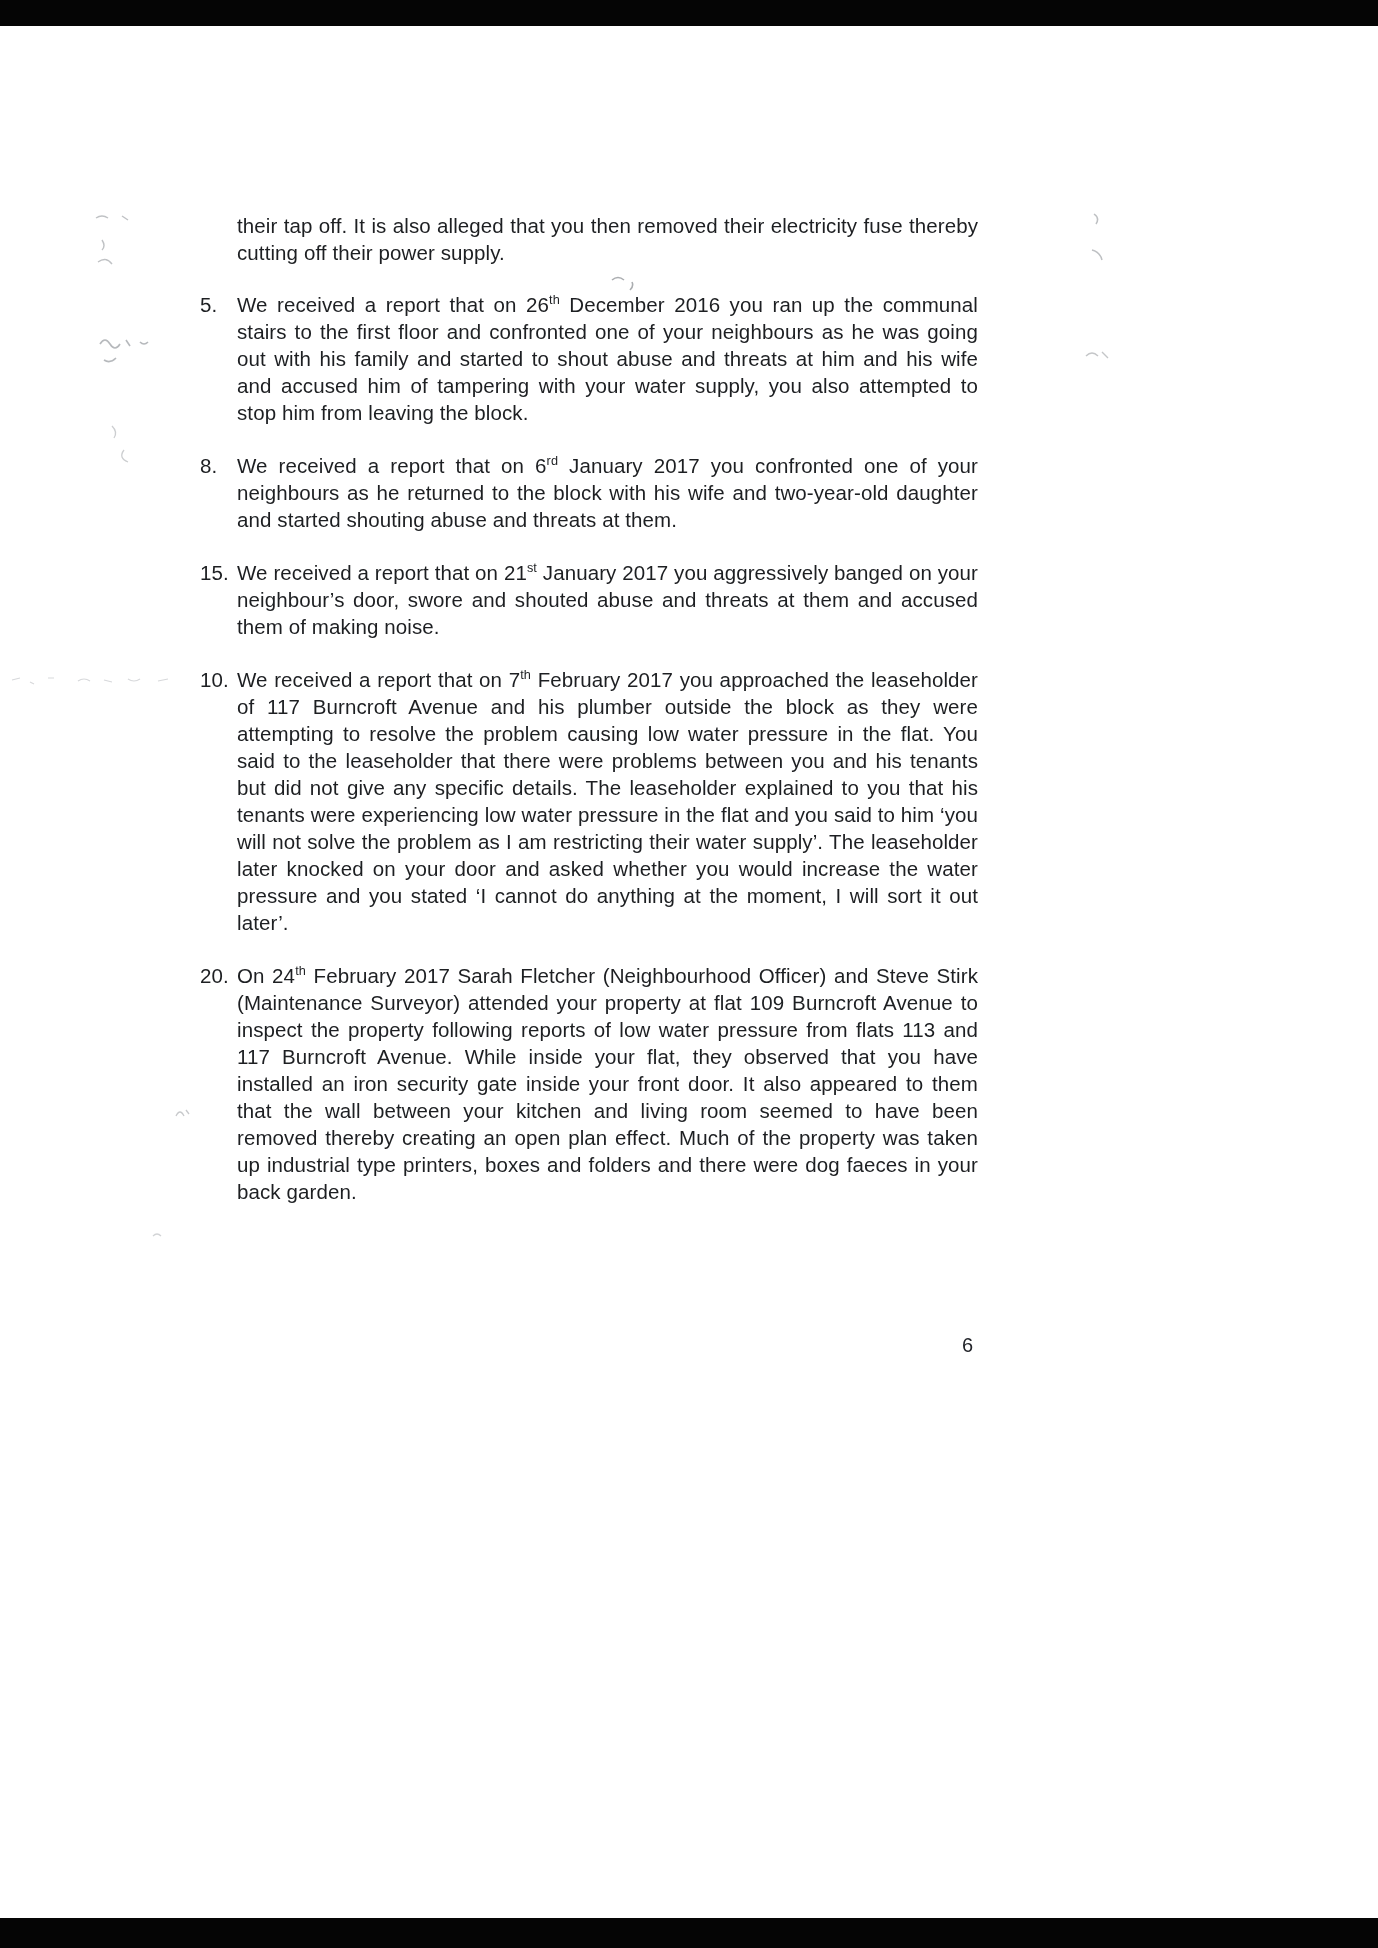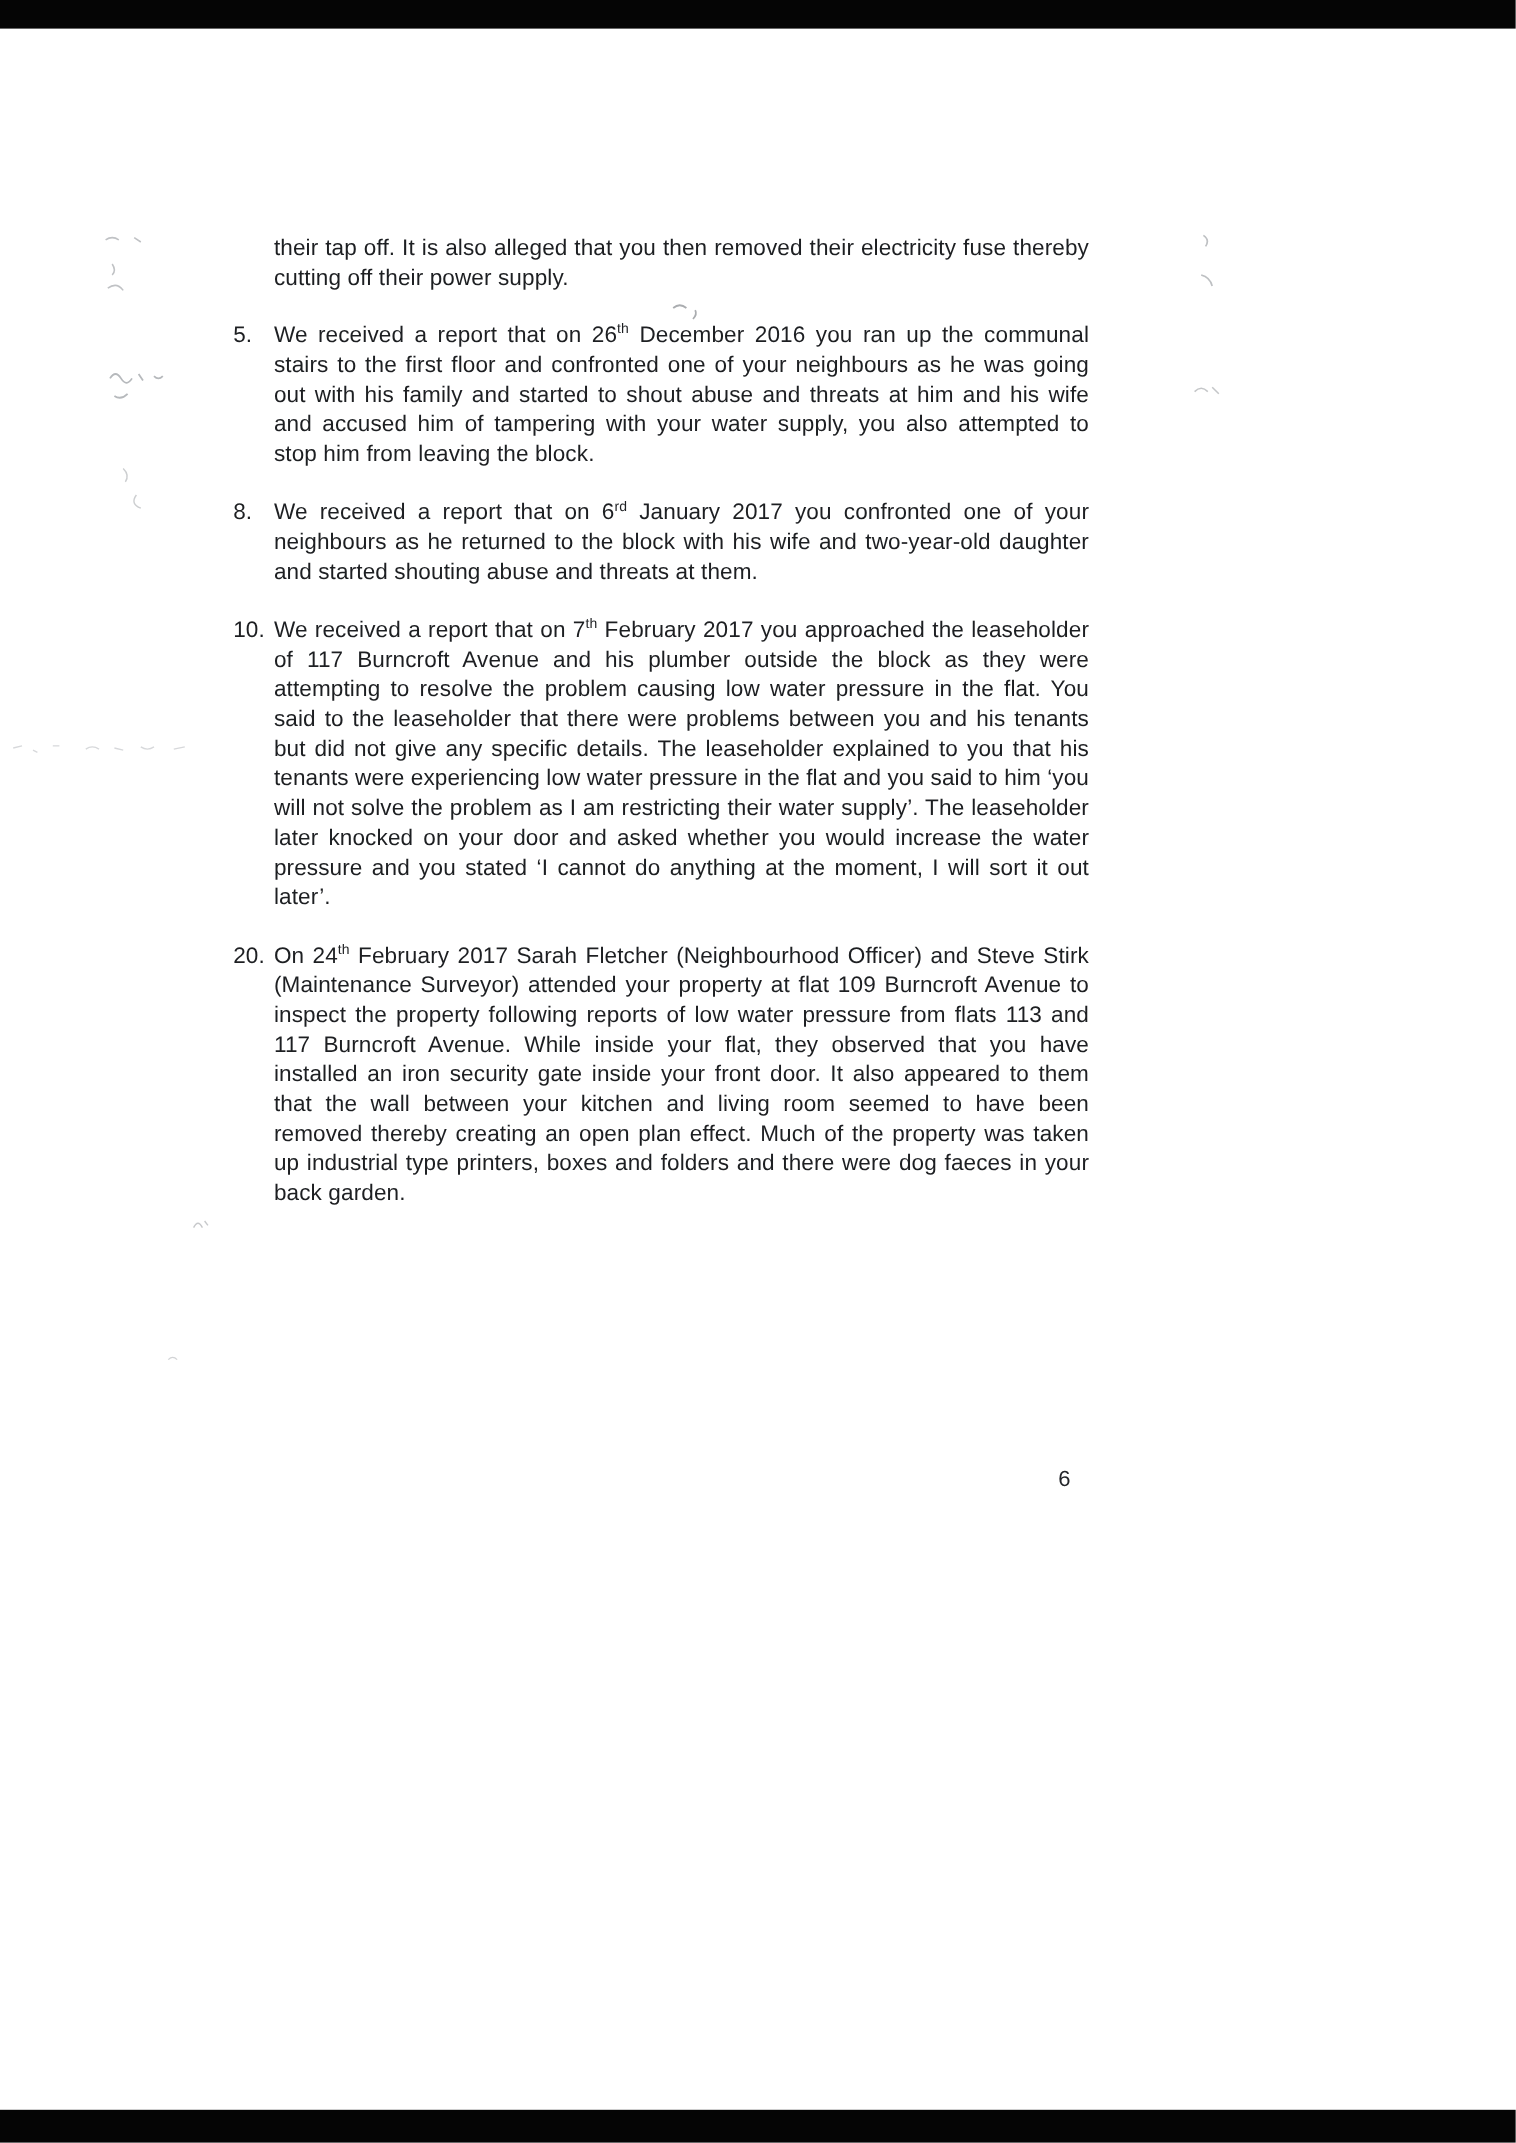--- a/index.html
+++ b/index.html
@@ -19,21 +19,21 @@
     position: absolute;
     left: 0;
     width: 100%;
     background: #050505;
   }
   .scan-bar.top { top: 0; height: 26px; }
   .scan-bar.bottom { bottom: 0; height: 30px; }
 
   .content {
     position: absolute;
-    left: 212px;
+    left: 200px;
     top: 212px;
     width: 778px;
     font-size: 20.5px;
     line-height: 27px;
     text-align: justify;
     letter-spacing: 0.1px;
   }
   .para {
     position: relative;
     padding-left: 37px;
@@ -79,20 +79,24 @@
   <div class="para">
     <span class="num">5.</span>
     <span><span>We received a report that on 26</span><sup>th</sup><span> December 2016 you ran up the communal stairs to the first floor and confronted one of your neighbours as he was going out with his family and started to shout abuse and threats at him and his wife and accused him of tampering with your water supply, you also attempted to stop him from leaving the block.</span></span>
   </div>
 
   <div class="para">
     <span class="num">8.</span>
     <span><span>We received a report that on 6</span><sup>rd</sup><span> January 2017 you confronted one of your neighbours as he returned to the block with his wife and two-year-old daughter and started shouting abuse and threats at them.</span></span>
   </div>
 
+  <div class="para">
+    <span class="num">15.</span>
+    <span><span>We received a report that on 21</span><sup>st</sup><span> January 2017 you aggressively banged on your neighbour’s door, swore and shouted abuse and threats at them and accused them of making noise.</span></span>
+  </div>
 
 
   <div class="para">
     <span class="num">10.</span>
     <span><span>We received a report that on 7</span><sup>th</sup><span> February 2017 you approached the leaseholder of 117 Burncroft Avenue and his plumber outside the block as they were attempting to resolve the problem causing low water pressure in the flat. You said to the leaseholder that there were problems between you and his tenants but did not give any specific details. The leaseholder explained to you that his tenants were experiencing low water pressure in the flat and you said to him ‘you will not solve the problem as I am restricting their water supply’. The leaseholder later knocked on your door and asked whether you would increase the water pressure and you stated ‘I cannot do anything at the moment, I will sort it out later’.</span></span>
   </div>
 
   <div class="para">
     <span class="num">20.</span>
     <span><span>On 24</span><sup>th</sup><span> February 2017 Sarah Fletcher (Neighbourhood Officer) and Steve Stirk (Maintenance Surveyor) attended your property at flat 109 Burncroft Avenue to inspect the property following reports of low water pressure from flats 113 and 117 Burncroft Avenue. While inside your flat, they observed that you have installed an iron security gate inside your front door. It also appeared to them that the wall between your kitchen and living room seemed to have been removed thereby creating an open plan effect. Much of the property was taken up industrial type printers, boxes and folders and there were dog faeces in your back garden.</span></span>

